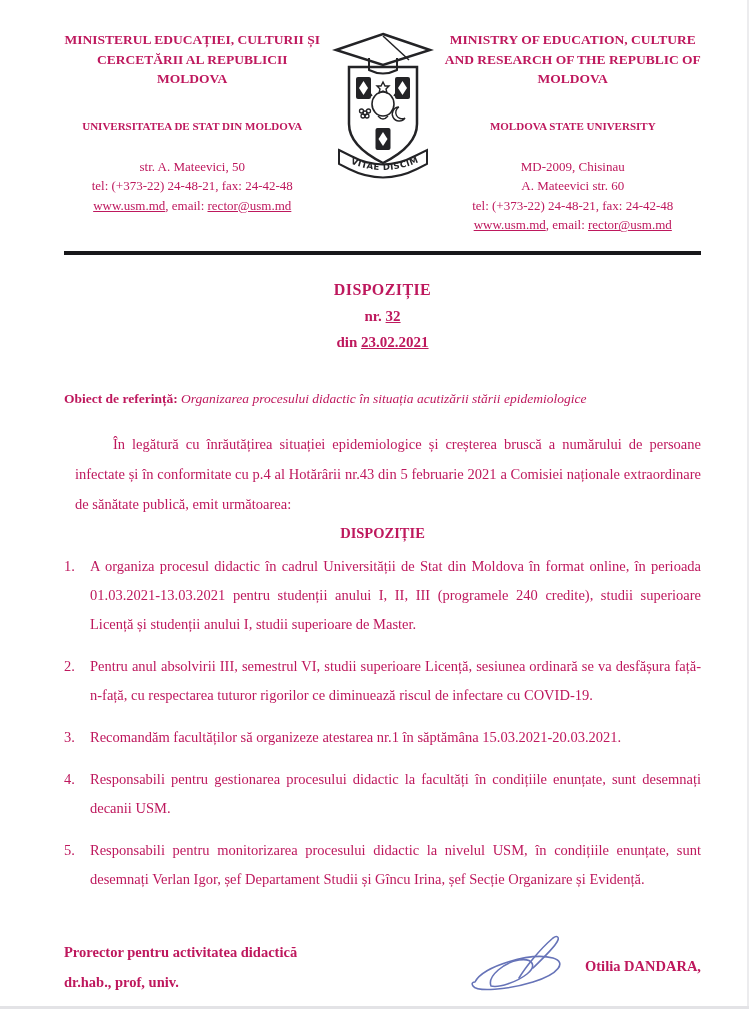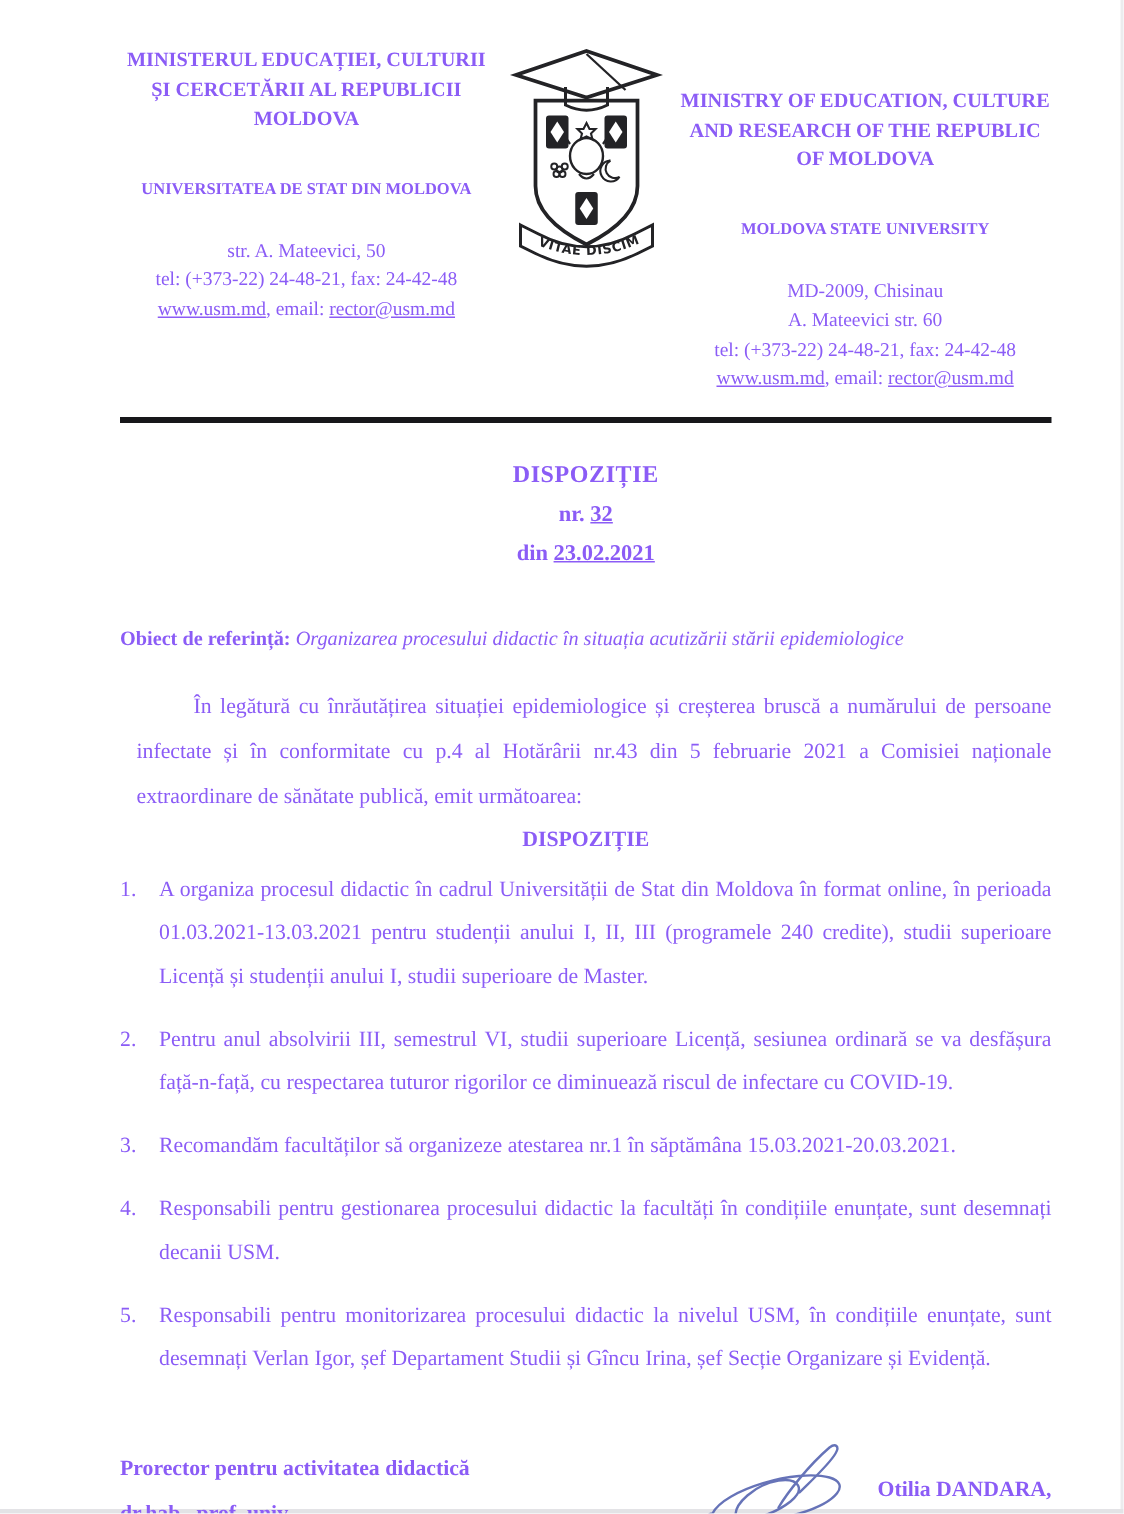--- a/index.html
+++ b/index.html
@@ -3,32 +3,31 @@
 <meta charset="utf-8">
 <style>
   * { margin:0; padding:0; box-sizing:border-box; }
   html,body { background:#f4f4f5; }
   .page {
     position:relative;
     width:749px; height:1009px;
     margin:0 auto;
     background:#ffffff;
     font-family:"Liberation Serif","DejaVu Serif",serif;
-    color:#8b5cf6;
+    color:#be185d;
     overflow:hidden;
     box-shadow: inset 0 -3px 0 #e3e3e6, inset -2px 0 0 #ececee;
-    padding-left: 16px;
   }
   .content { padding:30px 48px 0 64px; }
 
   
   .letterhead { display:flex; align-items:flex-start; }
   .lh-col { flex:1; text-align:center; }
   .lh-col.left  { padding-right:6px; }
-  .lh-col.right { padding-left:6px;margin-top:27px; }
+  .lh-col.right { padding-left:6px; }
   .org-ministry { font-weight:bold; font-size:13.5px; line-height:1.45; }
   .org-university { font-weight:bold; font-size:11px; line-height:1.45; margin-top:30px; }
   .org-address { margin-top:22px; font-size:13px; line-height:1.5; }
   .org-address .lnk { text-decoration:underline; }
   .emblem-wrap { width:112px; flex:0 0 112px; display:flex; justify-content:center; }
 
   
   .rule { border:none; border-top:4px solid #17171a; margin:16px 0 0 0; }
 
   

